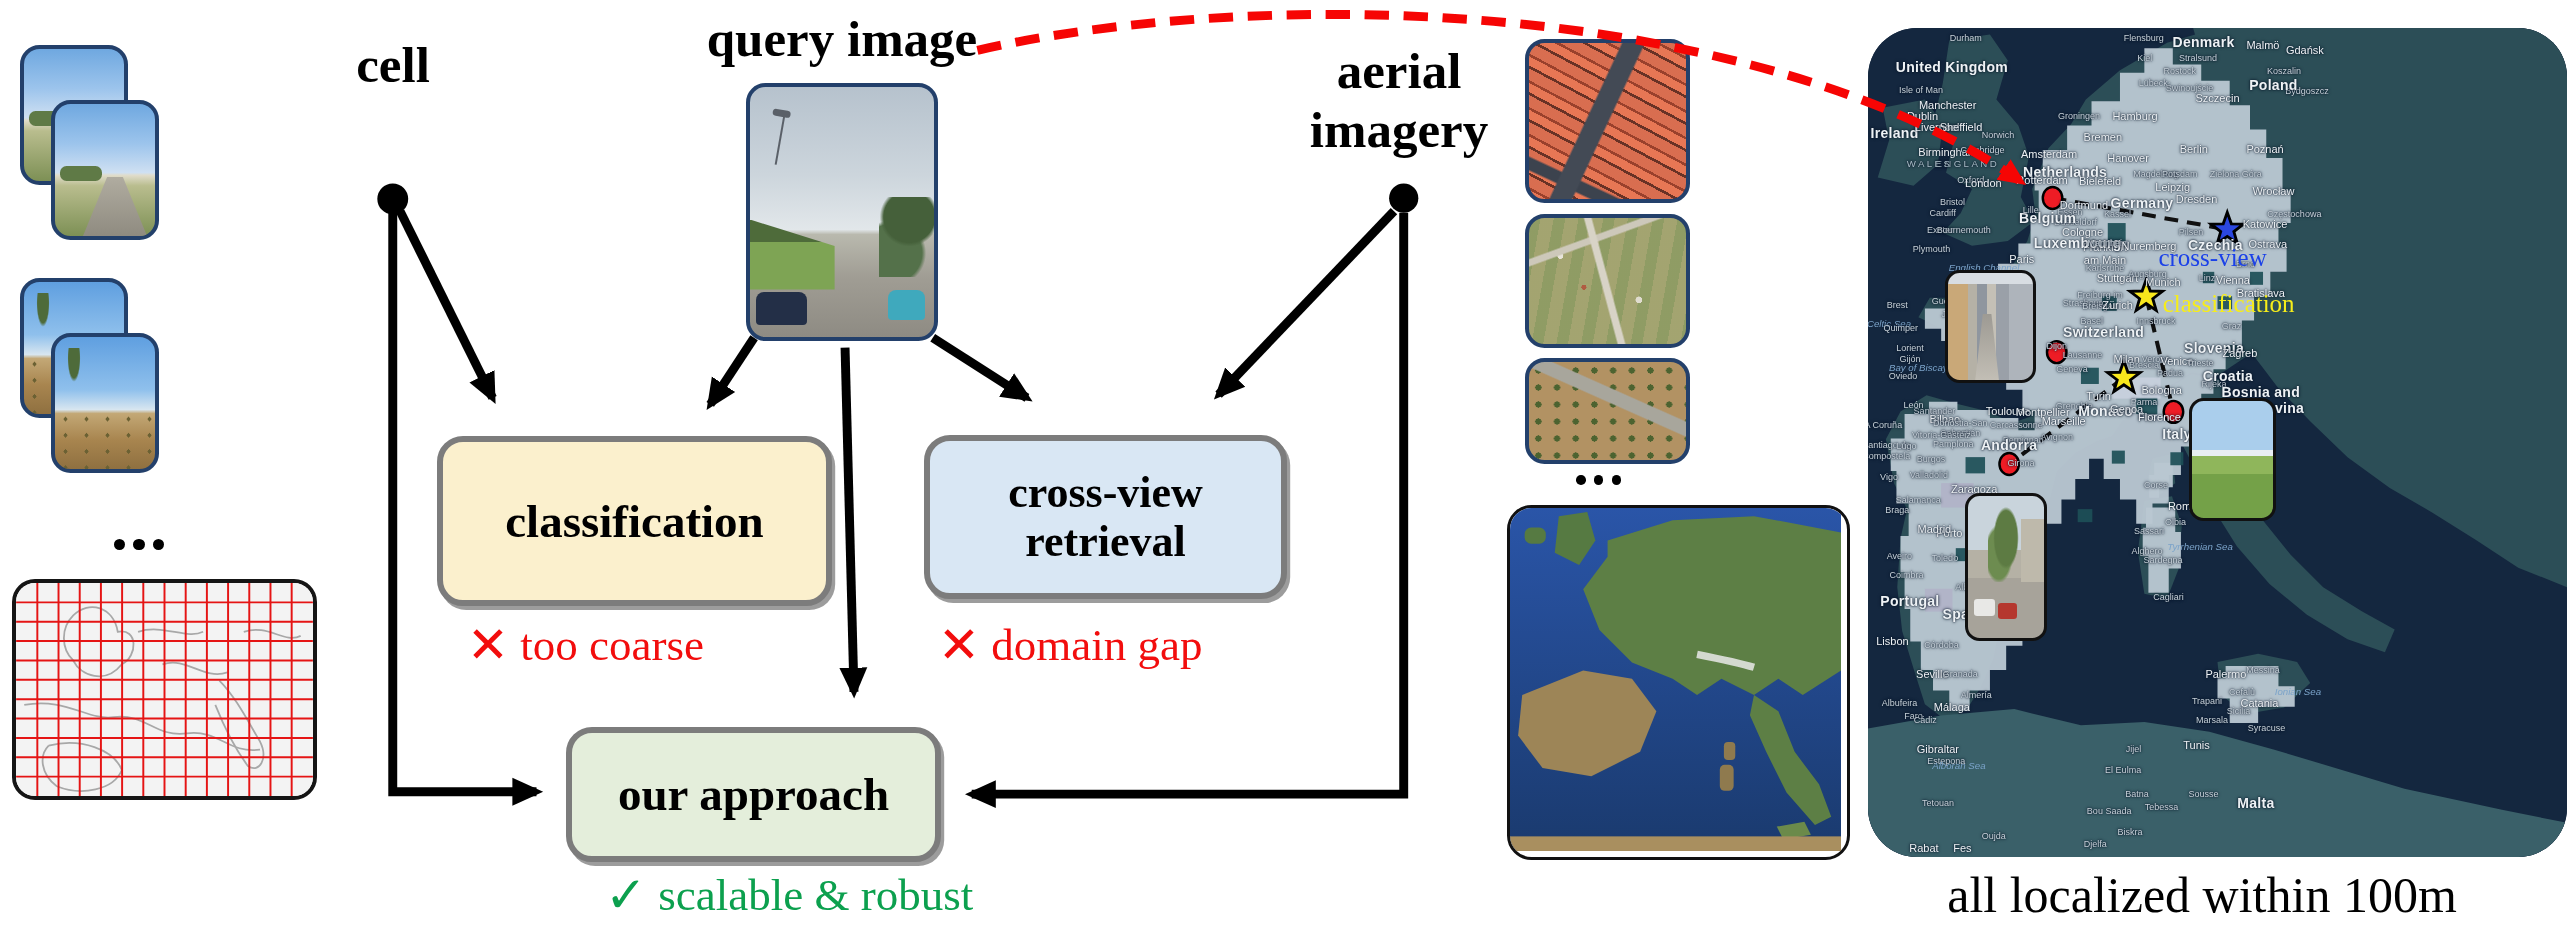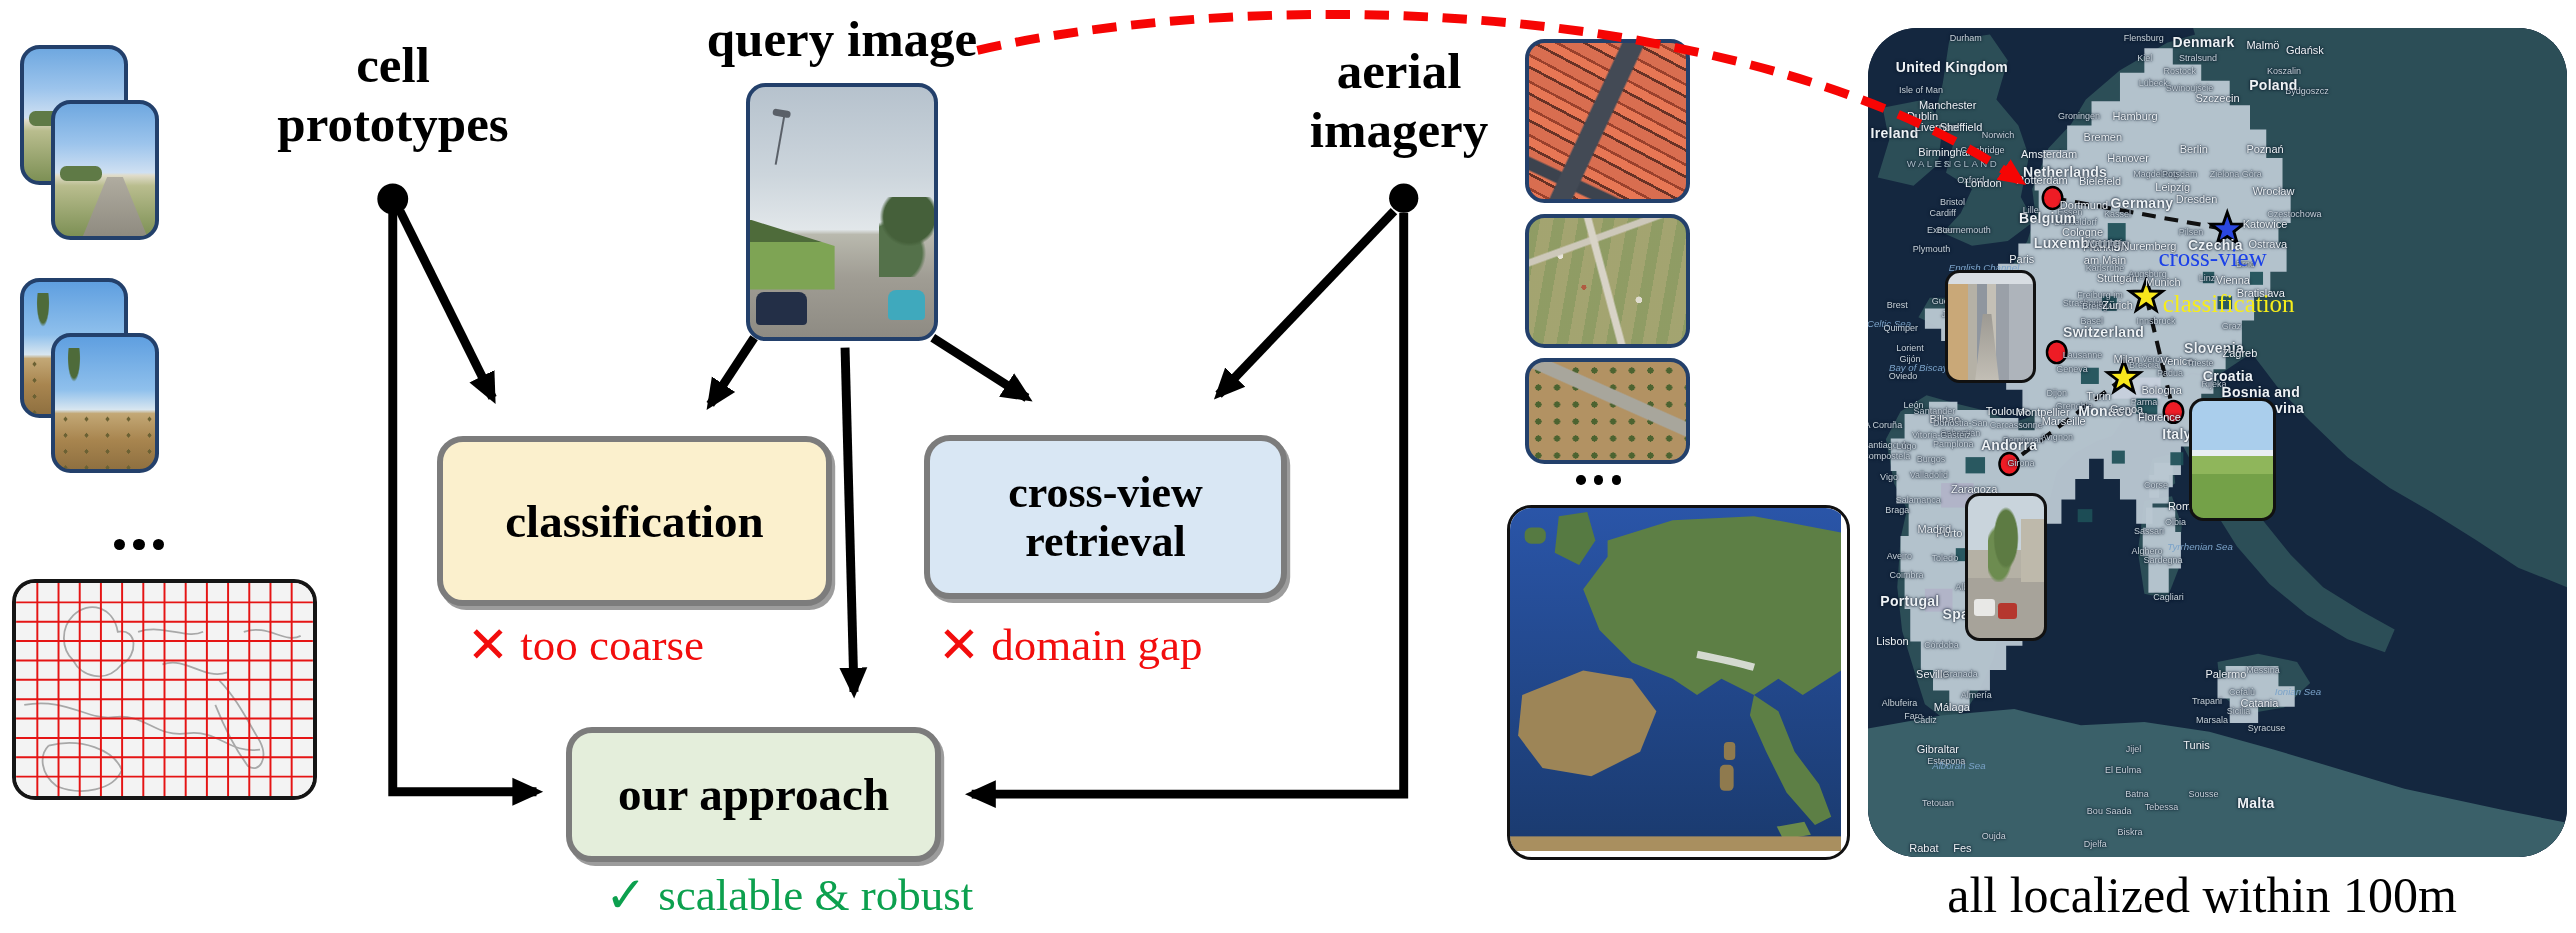--- a/index.html
+++ b/index.html
@@ -106,21 +106,20 @@
   
   #overlay{position:absolute;inset:0;pointer-events:none;}
 </style>
 </head>
 <body>
 
 <div class="fig">
 
   <div class="abs title" style="left:271px;top:36px;width:244px;">
     <div>cell</div>
-    <div>prototypes</div>
   </div>
 
   <div class="photo p-street1" style="left:20.3px;top:45px;width:100px;height:132px;"></div>
   <div class="photo p-street1" style="left:51px;top:100px;width:100px;height:132px;"></div>
 
   <div class="photo p-street2" style="left:20.3px;top:278px;width:100px;height:132px;"></div>
   <div class="photo p-street2" style="left:51px;top:333px;width:100px;height:132px;"></div>
 
   <div class="dots" style="left:114px;top:539px;">
       <i></i>
@@ -395,21 +394,21 @@
         <div class="mlb co" style="left: 33.7%; top: 36.6%;">Switzerland</div>
         <div class="mlb sm" style="left: 30.7%; top: 39.4%;">Lausanne</div>
         <div class="mlb sm" style="left: 29.2%; top: 41.1%;">Geneva</div>
         <div class="mlb ci" style="left: 22%; top: 27.8%;">Paris</div>
         <div class="mlb sm" style="left: 21%; top: 30.1%;">Rouen</div>
         <div class="mlb sm" style="left: 18%; top: 31.3%;">Caen</div>
         <div class="mlb sm" style="left: 14.4%; top: 32.6%;">Saint-Malo</div>
         <div class="mlb sm" style="left: 4.2%; top: 33.4%;">Brest</div>
         <div class="mlb sm" style="left: 4.7%; top: 36.1%;">Quimper</div>
         <div class="mlb sm" style="left: 6%; top: 38.6%;">Lorient</div>
-        <div class="mlb sm" style="left: 27%; top: 38.3%; margin-top: 47px;">Dijon</div>
+        <div class="mlb sm" style="left: 27%; top: 38.3%;">Dijon</div>
         <div class="mlb sm" style="left: 29.5%; top: 45.6%;">Grenoble</div>
         <div class="mlb sm" style="left: 27%; top: 44.9%; margin-top: 36px;">Avignon</div>
         <div class="mlb ci" style="left: 20%; top: 46.1%;">Toulouse</div>
         <div class="mlb ci" style="left: 25%; top: 46.3%;">Montpellier</div>
         <div class="mlb sm" style="left: 21.2%; top: 47.9%;">Carcassonne</div>
         <div class="mlb sm" style="left: 22.2%; top: 49.6%;">Perpignan</div>
         <div class="mlb ci" style="left: 28%; top: 47.4%;">Marseille</div>
         <div class="mlb co" style="left: 34%; top: 46.1%;">Monaco</div>
         <div class="mlb co" style="left: 20.2%; top: 50.3%;">Andorra</div>
         <div class="mlb sm" style="left: 21.9%; top: 52.4%;">Girona</div>

